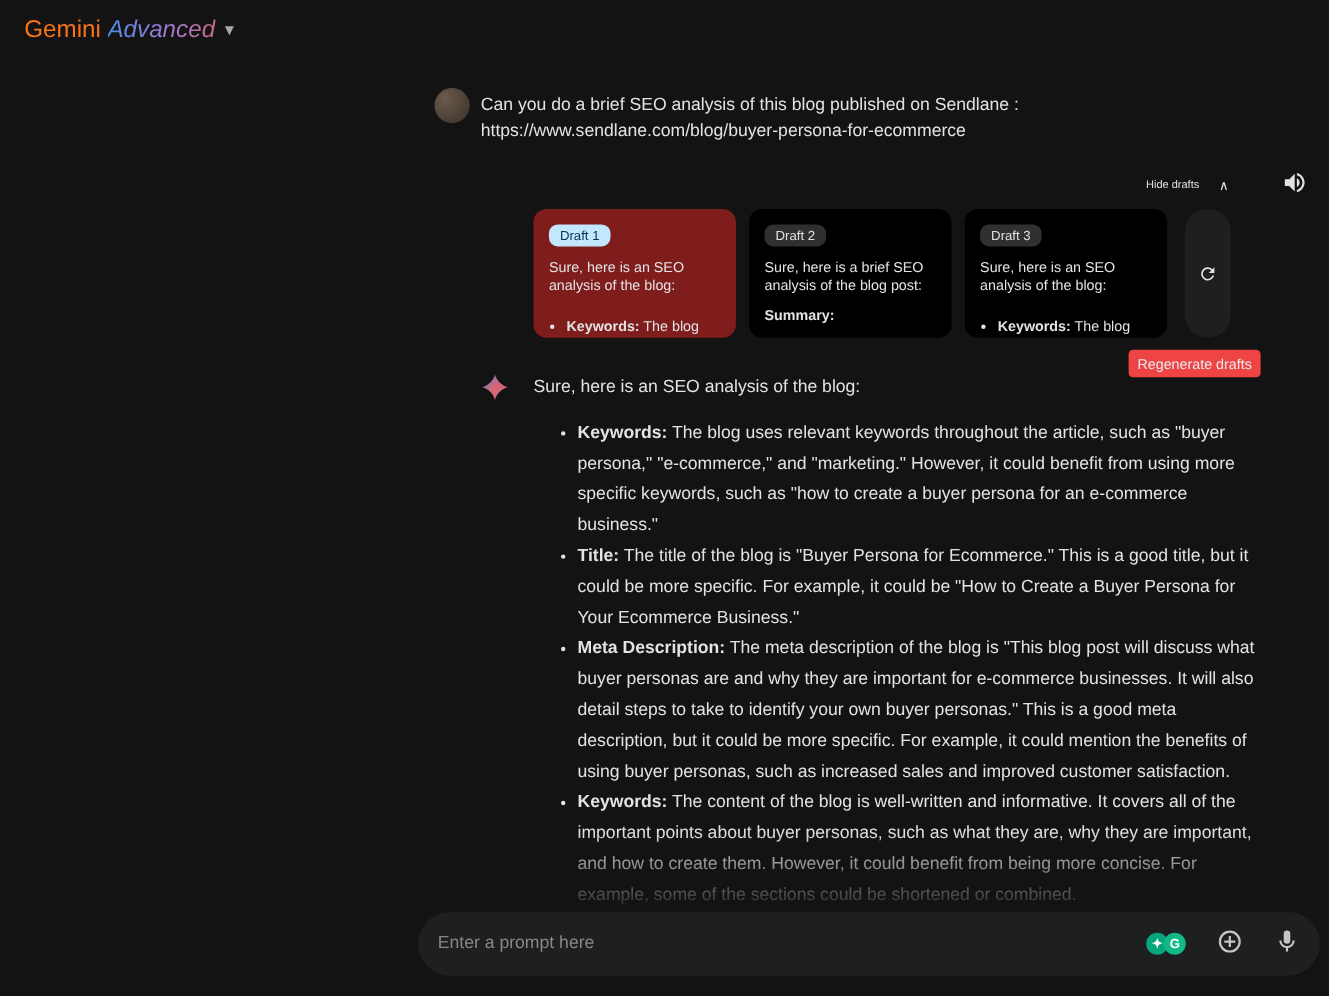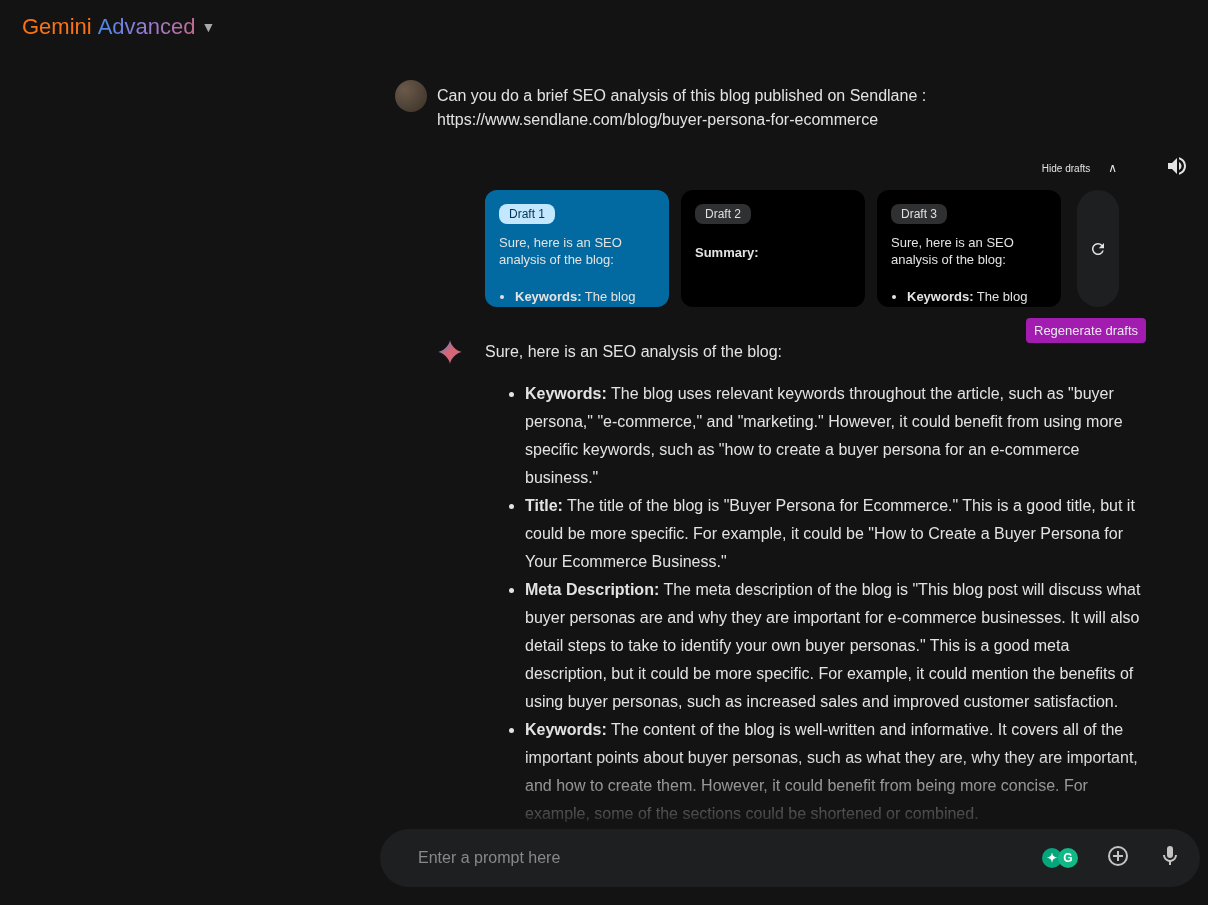--- a/index.html
+++ b/index.html
@@ -1,57 +1,57 @@
 <!DOCTYPE html>
 <html><head>
 <meta charset="utf-8">
 <style>
   * { box-sizing: border-box; margin: 0; padding: 0; }
   html, body { width: 1208px; height: 905px; overflow: hidden; background: #131314; color: #e3e3e3; font-family: "Google Sans", Arial, sans-serif; }
   
   .header { display: flex; align-items: center; padding: 14px 22px; font-size: 22px; }
   .header .g { color: #f97316; font-weight: 400; }
-  .header .adv { background: linear-gradient(90deg,#4a8ae3,#9a7bd6,#c86b8f); -webkit-background-clip: text; background-clip:text; color: transparent; font-weight:400; margin-left:6px;}
+  .header .adv { background: linear-gradient(90deg,#4a8ae3,#9a7bd6,#c86b8f); -webkit-background-clip: text; background-clip:text; color: transparent; font-weight:400; margin-left:6px;font-style:italic;}
   .header .arrow { color: #a8a8a8; font-size: 14px; margin-left: 6px; }
 
   .conv { position: absolute; top: 80px; left: 437px; width: 705px; }
   .avatar { position: absolute; left: -42px; top: 0; width: 32px; height: 32px; border-radius: 50%; background: radial-gradient(circle at 30% 30%, #6a5a4a, #3a3028); }
   .user-msg { font-size: 16px; color: #e3e3e3; line-height: 24px; padding-top:4px; }
 
   .drafts-bar { position:absolute; top:154px; left:485px; width: 712px; display:flex; justify-content:flex-end; align-items:center; gap:18px; }
   .hide-drafts { color:#e3e3e3; font-size:10px; cursor:pointer; }
   .chev { color:#e3e3e3; font-size:12px; }
   .vol-icon svg { width:24px; height:24px; fill:#e3e3e3; margin-left:30px; margin-right:8px; }
 
   .draft-row { position:absolute; top:190px; left:485px; width:660px; display:flex; gap:12px; }
   .draft-card { width:184px; height:117px; border-radius:12px; padding:14px; overflow:hidden; font-size:13px; cursor:pointer; }
-  .draft-card.active { background:#0369a1; }
+  .draft-card.active { background:#7f1d1d; }
   .draft-card.inactive { background:#000000; }
   .badge { display:inline-block; padding:3px 10px; border-radius:8px; font-size:12px; margin-bottom:10px; }
   .draft-card.active .badge { background:#c2e7ff; color:#003355; }
   .draft-card.inactive .badge { background:#2f3031; color:#e0e0e0; }
   .draft-card .preview { color:#e3e3e3; font-size:13px; line-height:17px; }
   .draft-card ul { list-style: disc; padding-left:16px; margin-top:20px; }
   .regen { width:42px; height:117px; background:#1e1f20; border-radius:30px; display:flex; align-items:center; justify-content:center; cursor:pointer; margin-left:4px; }
   .regen svg { width:18px; height:18px; fill:#e3e3e3; }
 
-  .tooltip { position:absolute; top:318px; left:1026px; background:#a21caf; color:#e8eaed; font-size:13px; padding:5px 8px; border-radius:4px; }
+  .tooltip { position:absolute; top:318px; left:1026px; background:#ef4444; color:#e8eaed; font-size:13px; padding:5px 8px; border-radius:4px; }
 
   .spark { position:absolute; top:338px; left:436px; width:28px; height:28px; }
   .spark svg { width:28px; height:28px; }
 
   .answer { position:absolute; top:338px; left:485px; width: 660px; font-size:16px; line-height:28px; color:#e3e3e3; }
   .answer ul { padding-left:40px; margin-top:14px; list-style:disc; }
   .answer li { margin-bottom:0px; }
   .answer b { font-weight:700; color:#e3e3e3; }
 
   .fade { position:absolute; left:0; right:0; bottom:70px; height:80px; background:linear-gradient(to bottom, rgba(19,19,20,0), #131314); pointer-events:none; }
 
   .composer { position:absolute; bottom:18px; left:380px; width:820px; height:58px; background:#1e1f20; border-radius:30px; display:flex; align-items:center; padding:0 18px; }
-  .composer input { flex:1; background:transparent; border:none; outline:none; color:#86efac; font-size:16px;margin-left:20px; }
+  .composer input { flex:1; background:transparent; border:none; outline:none; color:#86efac; font-size:16px; }
   .composer input::placeholder { color:#888; }
   .gram { display:flex; gap:0; }
   .gram span { width:20px; height:20px; border-radius:50%; display:flex; align-items:center; justify-content:center; font-size:12px; font-weight:bold; }
   .gram .g1 { background:#06a67c; color:#fff; }
   .gram .g2 { background:#12b886; color:#fff; margin-left:-4px; }
   .plus-icon, .mic-icon { margin-left:28px; }
   .plus-icon svg, .mic-icon svg { width:24px; height:24px; fill:#c4c4c4; }
 </style>
 </head>
 <body>
@@ -83,20 +83,21 @@
     <div class="preview">
       <span>Sure, here is an SEO analysis of the blog:</span>
       <ul>
           <li><b>Keywords:</b><span> The blog</span></li>
         </ul>
     </div>
   </div>
   <div class="draft-card inactive">
     <div class="badge">Draft 2</div>
     <div class="preview">
+      <span>Sure, here is a brief SEO analysis of the blog post:</span>
       <div style="margin-top:10px;"><b>Summary:</b></div>
     </div>
   </div>
   <div class="draft-card inactive">
     <div class="badge">Draft 3</div>
     <div class="preview">
       <span>Sure, here is an SEO analysis of the blog:</span>
       <ul>
           <li><b>Keywords:</b><span> The blog</span></li>
         </ul>

